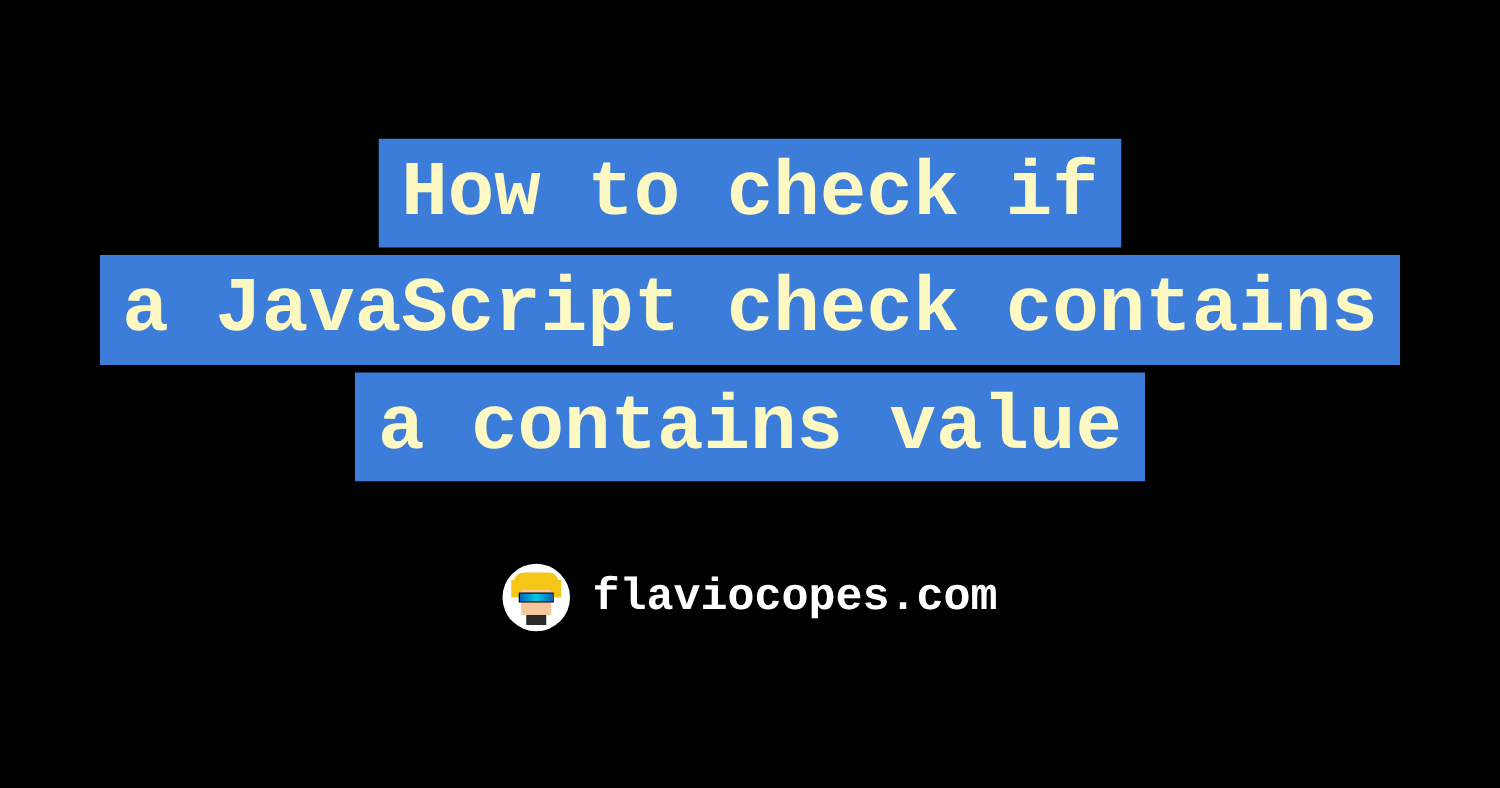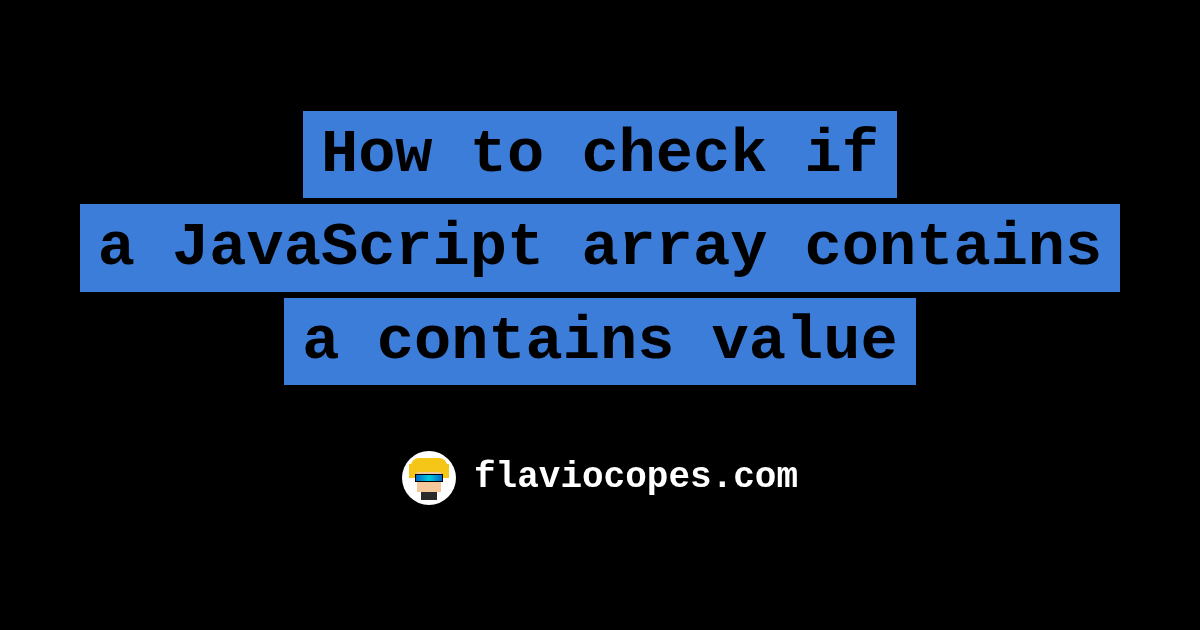--- a/index.html
+++ b/index.html
@@ -18,21 +18,21 @@
     font-family: 'Menlo', 'Consolas', 'Courier New', monospace;
     overflow: hidden;
   }
   .title-container {
     text-align: center;
     margin-top: -20px;
   }
   .title-line {
     display: inline-block;
     background: #3b7dd8;
-    color: #000000;
+    color: #fef9c3;
     font-size: 62px;
     font-weight: bold;
     padding: 8px 18px;
     line-height: 1.15;
     white-space: nowrap;
   }
   .line-wrapper {
     margin: 6px 0;
   }
   .footer {
@@ -118,21 +118,21 @@
   }
 </style>
 </head>
 <body>
 
 <div class="title-container">
   <div class="line-wrapper">
     <span class="title-line">How to check if</span>
   </div>
   <div class="line-wrapper">
-    <span class="title-line">a JavaScript array contains</span>
+    <span class="title-line">a JavaScript check contains</span>
   </div>
   <div class="line-wrapper">
     <span class="title-line">a contains value</span>
   </div>
 </div>
 
 <div class="footer">
   <div class="avatar">
     <div class="pixel-face">
       <div class="hair"></div>

